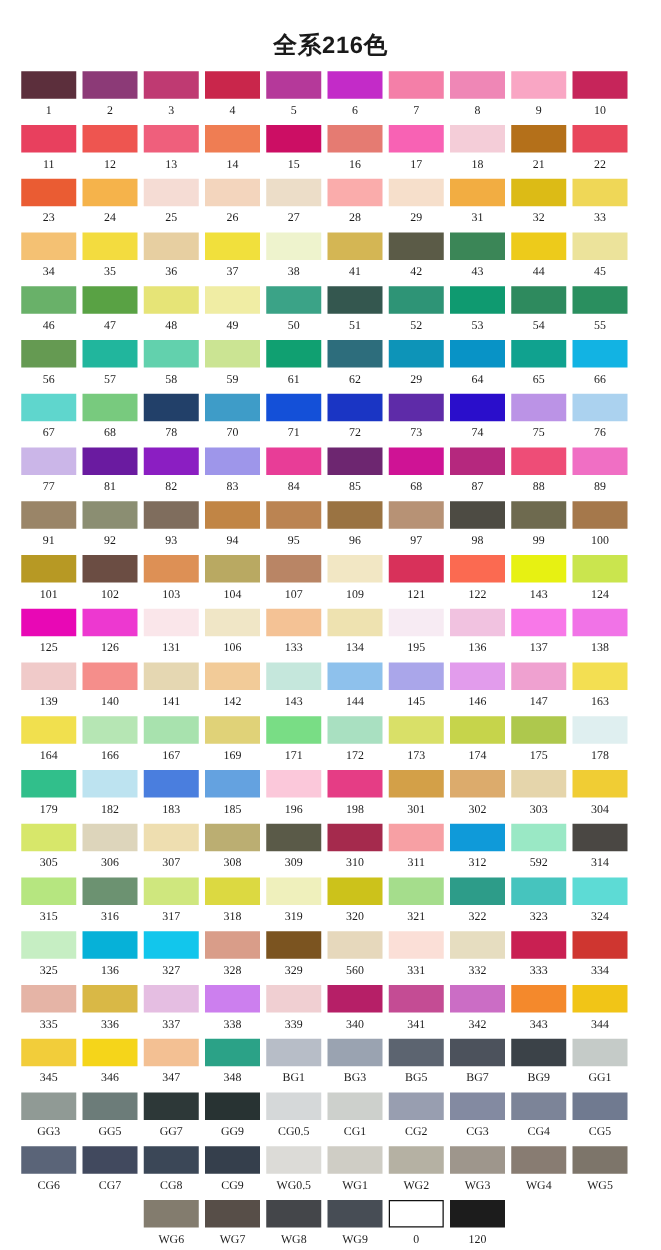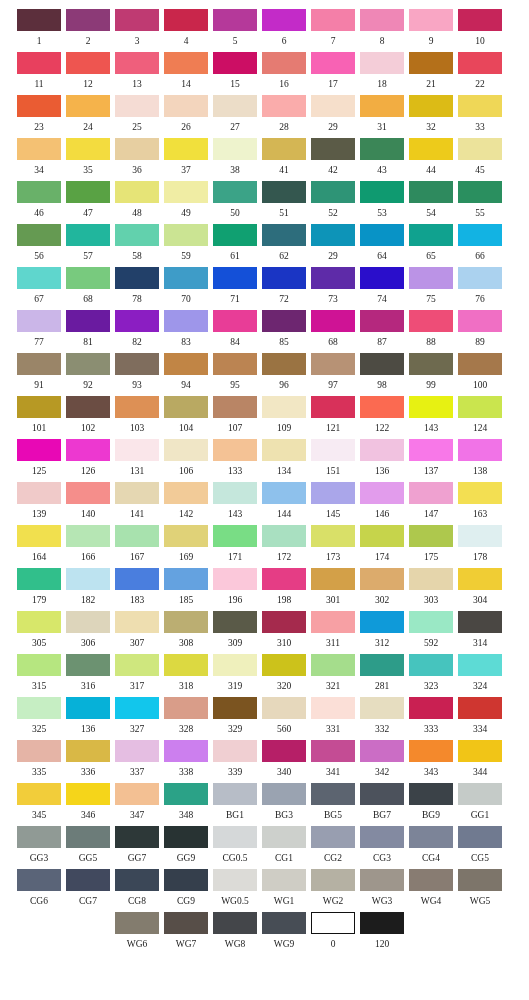--- a/index.html
+++ b/index.html
@@ -67,20 +67,21 @@
     margin-top:4px;
     text-align:center;
     white-space:nowrap;
   }
 </style>
 </head>
 <body>
 
 <div id="chart-root">
 
+  <h1 id="chart-title">全系216色</h1>
 
   <div id="swatch-grid">
       <div class="swatch-row">
         <div class="swatch-cell">
           <span class="swatch-chip" style="background: rgb(92, 47, 60);"></span>
           <span class="swatch-label">1</span>
         </div>
         <div class="swatch-cell">
           <span class="swatch-chip" style="background: rgb(140, 58, 119);"></span>
           <span class="swatch-label">2</span>
@@ -516,21 +517,21 @@
         <div class="swatch-cell">
           <span class="swatch-chip" style="background: rgb(244, 194, 149);"></span>
           <span class="swatch-label">133</span>
         </div>
         <div class="swatch-cell">
           <span class="swatch-chip" style="background: rgb(238, 226, 176);"></span>
           <span class="swatch-label">134</span>
         </div>
         <div class="swatch-cell">
           <span class="swatch-chip" style="background: rgb(247, 235, 243);"></span>
-          <span class="swatch-label">151</span>
+          <span class="swatch-label">195</span>
         </div>
         <div class="swatch-cell">
           <span class="swatch-chip" style="background: rgb(241, 194, 224);"></span>
           <span class="swatch-label">136</span>
         </div>
         <div class="swatch-cell">
           <span class="swatch-chip" style="background: rgb(248, 120, 232);"></span>
           <span class="swatch-label">137</span>
         </div>
         <div class="swatch-cell">
@@ -730,21 +731,21 @@
         <div class="swatch-cell">
           <span class="swatch-chip" style="background: rgb(204, 194, 27);"></span>
           <span class="swatch-label">320</span>
         </div>
         <div class="swatch-cell">
           <span class="swatch-chip" style="background: rgb(165, 221, 140);"></span>
           <span class="swatch-label">321</span>
         </div>
         <div class="swatch-cell">
           <span class="swatch-chip" style="background: rgb(45, 156, 137);"></span>
-          <span class="swatch-label">281</span>
+          <span class="swatch-label">322</span>
         </div>
         <div class="swatch-cell">
           <span class="swatch-chip" style="background: rgb(70, 196, 190);"></span>
           <span class="swatch-label">323</span>
         </div>
         <div class="swatch-cell">
           <span class="swatch-chip" style="background: rgb(93, 219, 213);"></span>
           <span class="swatch-label">324</span>
         </div>
       </div>

